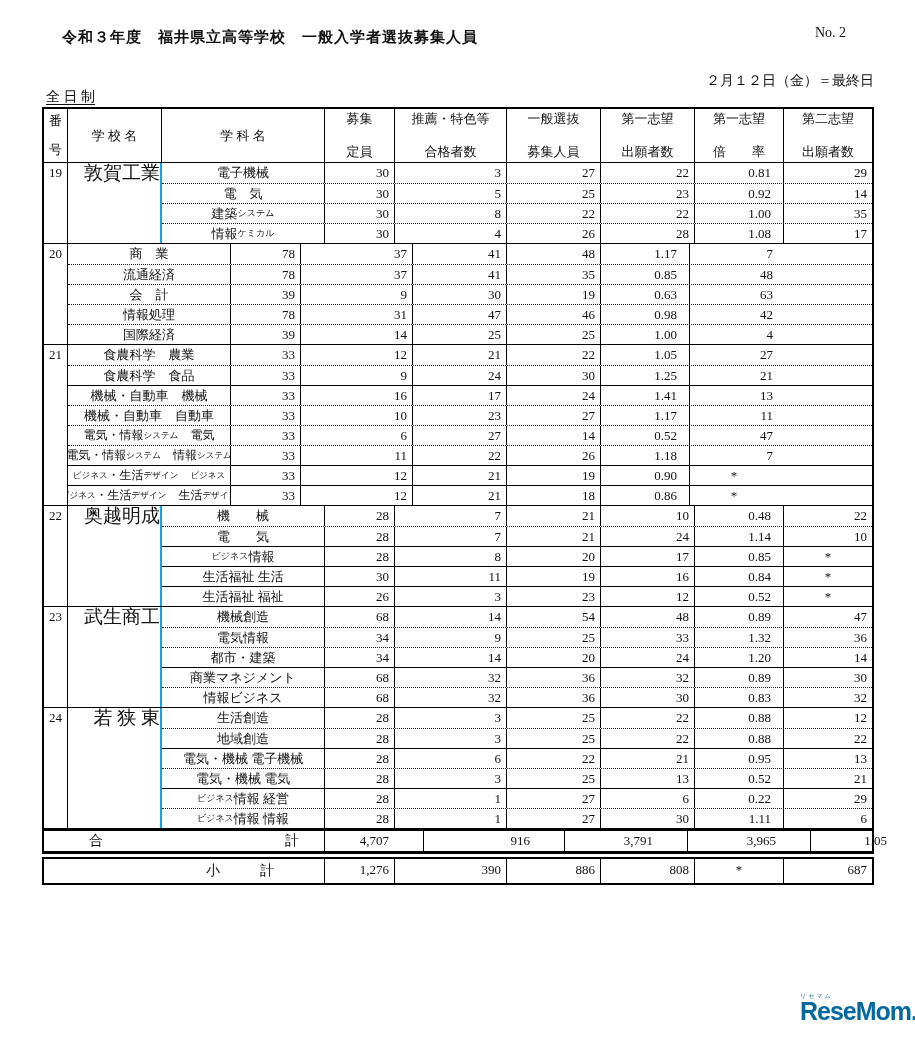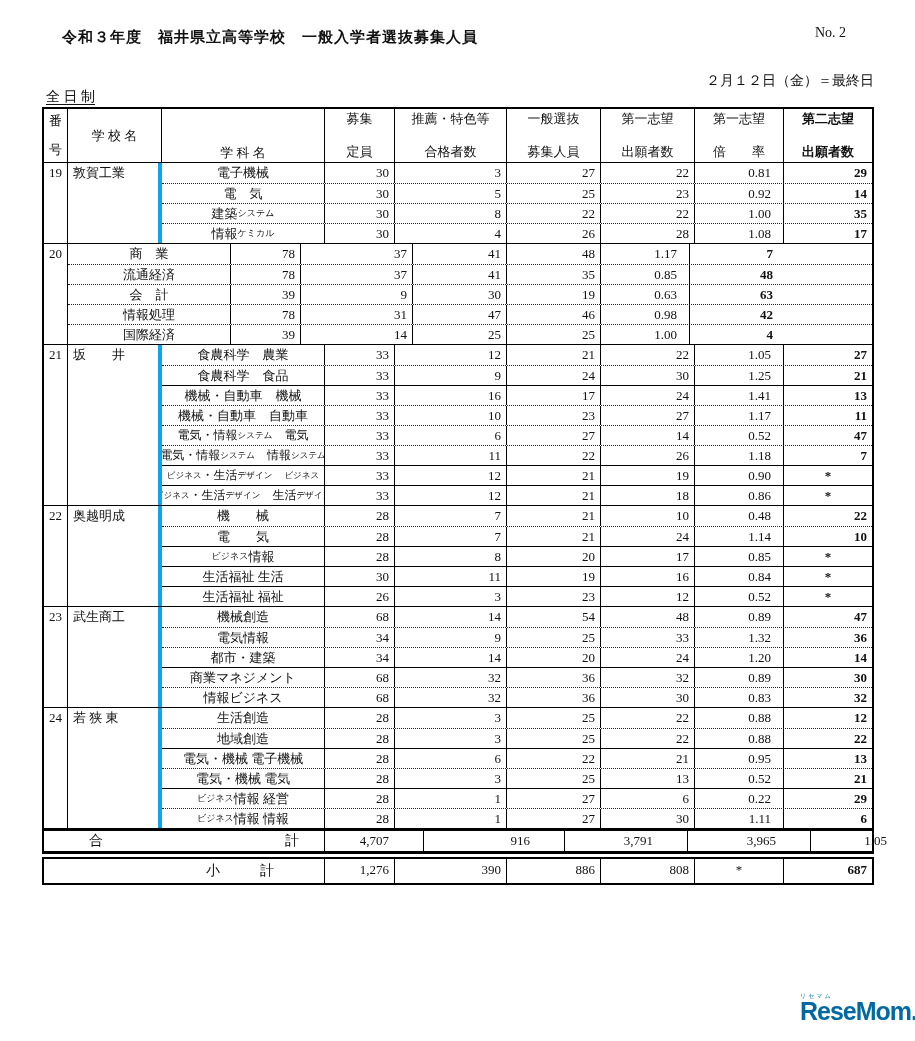--- a/index.html
+++ b/index.html
@@ -13,29 +13,29 @@
   .date-note{position:absolute;right:41px;top:72px;font-size:14px;white-space:pre;}
 
   .main-table{position:absolute;left:42px;top:107px;width:832px;border:2px solid #000;border-bottom:none;
               box-sizing:border-box;background:#fff;}
   .hrow{display:flex;height:54px;border-bottom:1px solid #000;box-sizing:border-box;}
   .cell{box-sizing:border-box;flex:none;overflow:hidden;}
   .hcell{display:flex;flex-direction:column;justify-content:center;align-items:center;
          font-size:13px;line-height:1.35;text-align:center;white-space:pre;}
   .h-no{width:24px;border-right:1px solid #000;justify-content:space-between;padding:3px 0;}
   .h-school{width:94px;border-right:1px solid #000;}
-  .h-dept{width:162px;justify-content:flex-end;}
+  .h-dept{width:162px;}
   .h-v{border-left:1px solid #000;gap:15px;}
-  .w0{width:70px;}.w1{width:112px;}.w2{width:94px;}.w3{width:94px;}.w4{width:89px;}.w5{width:89px;font-weight:bold;}
+  .w0{width:70px;}.w1{width:112px;}.w2{width:94px;}.w3{width:94px;}.w4{width:89px;}.w5{width:89px;}
 
   .group{display:flex;border-top:1px solid #000;}
   .group:first-child{border-top:none;}
   .no-cell{width:24px;border-right:1px solid #000;text-align:center;font-size:13px;line-height:20px;}
-  .school-cell{width:94px;border-right:4px solid #0ea5e9;font-size:13px;line-height:20px;
-               padding-left:5px;white-space:pre;}
+  .school-cell{width:94px;border-right:2px solid #0ea5e9;font-size:19px;line-height:20px;
+               padding-left:5px;white-space:pre;text-align:right;}
   .rows{display:flex;flex-direction:column;flex:1;}
   .drow{display:flex;height:20px;box-sizing:border-box;}
   .drow.sep-dotted{border-top:1px dotted #222;}
   .drow.sep-solid{border-top:1px solid #000;}
   .dept-cell{width:162px;display:flex;justify-content:center;align-items:center;
              font-size:13px;white-space:pre;}
   .dept-cell .sm{font-size:9px;}
   .drow.compact .dept-cell{font-size:12px;}
   .drow.compact .dept-cell .sm{font-size:8.5px;}
   .vcell{border-left:1px solid #000;font-size:13px;line-height:19px;text-align:right;padding-right:5px;}
@@ -189,21 +189,20 @@
             <div class="cell vcell v1 w1">14</div>
             <div class="cell vcell v2 w2">25</div>
             <div class="cell vcell v3 w3">25</div>
             <div class="cell vcell v4 w4">1.00</div>
             <div class="cell vcell v5 w5">4</div>
           </div>
         </div>
       </div>
       <div class="group">
         <div class="cell no-cell">21</div>
-        <div class="cell school-cell">坂　　井</div>
         <div class="rows">
           <div class="drow">
             <div class="cell dept-cell"><span>食農科学　農業</span></div>
             <div class="cell vcell v0 w0">33</div>
             <div class="cell vcell v1 w1">12</div>
             <div class="cell vcell v2 w2">21</div>
             <div class="cell vcell v3 w3">22</div>
             <div class="cell vcell v4 w4">1.05</div>
             <div class="cell vcell v5 w5">27</div>
           </div>

